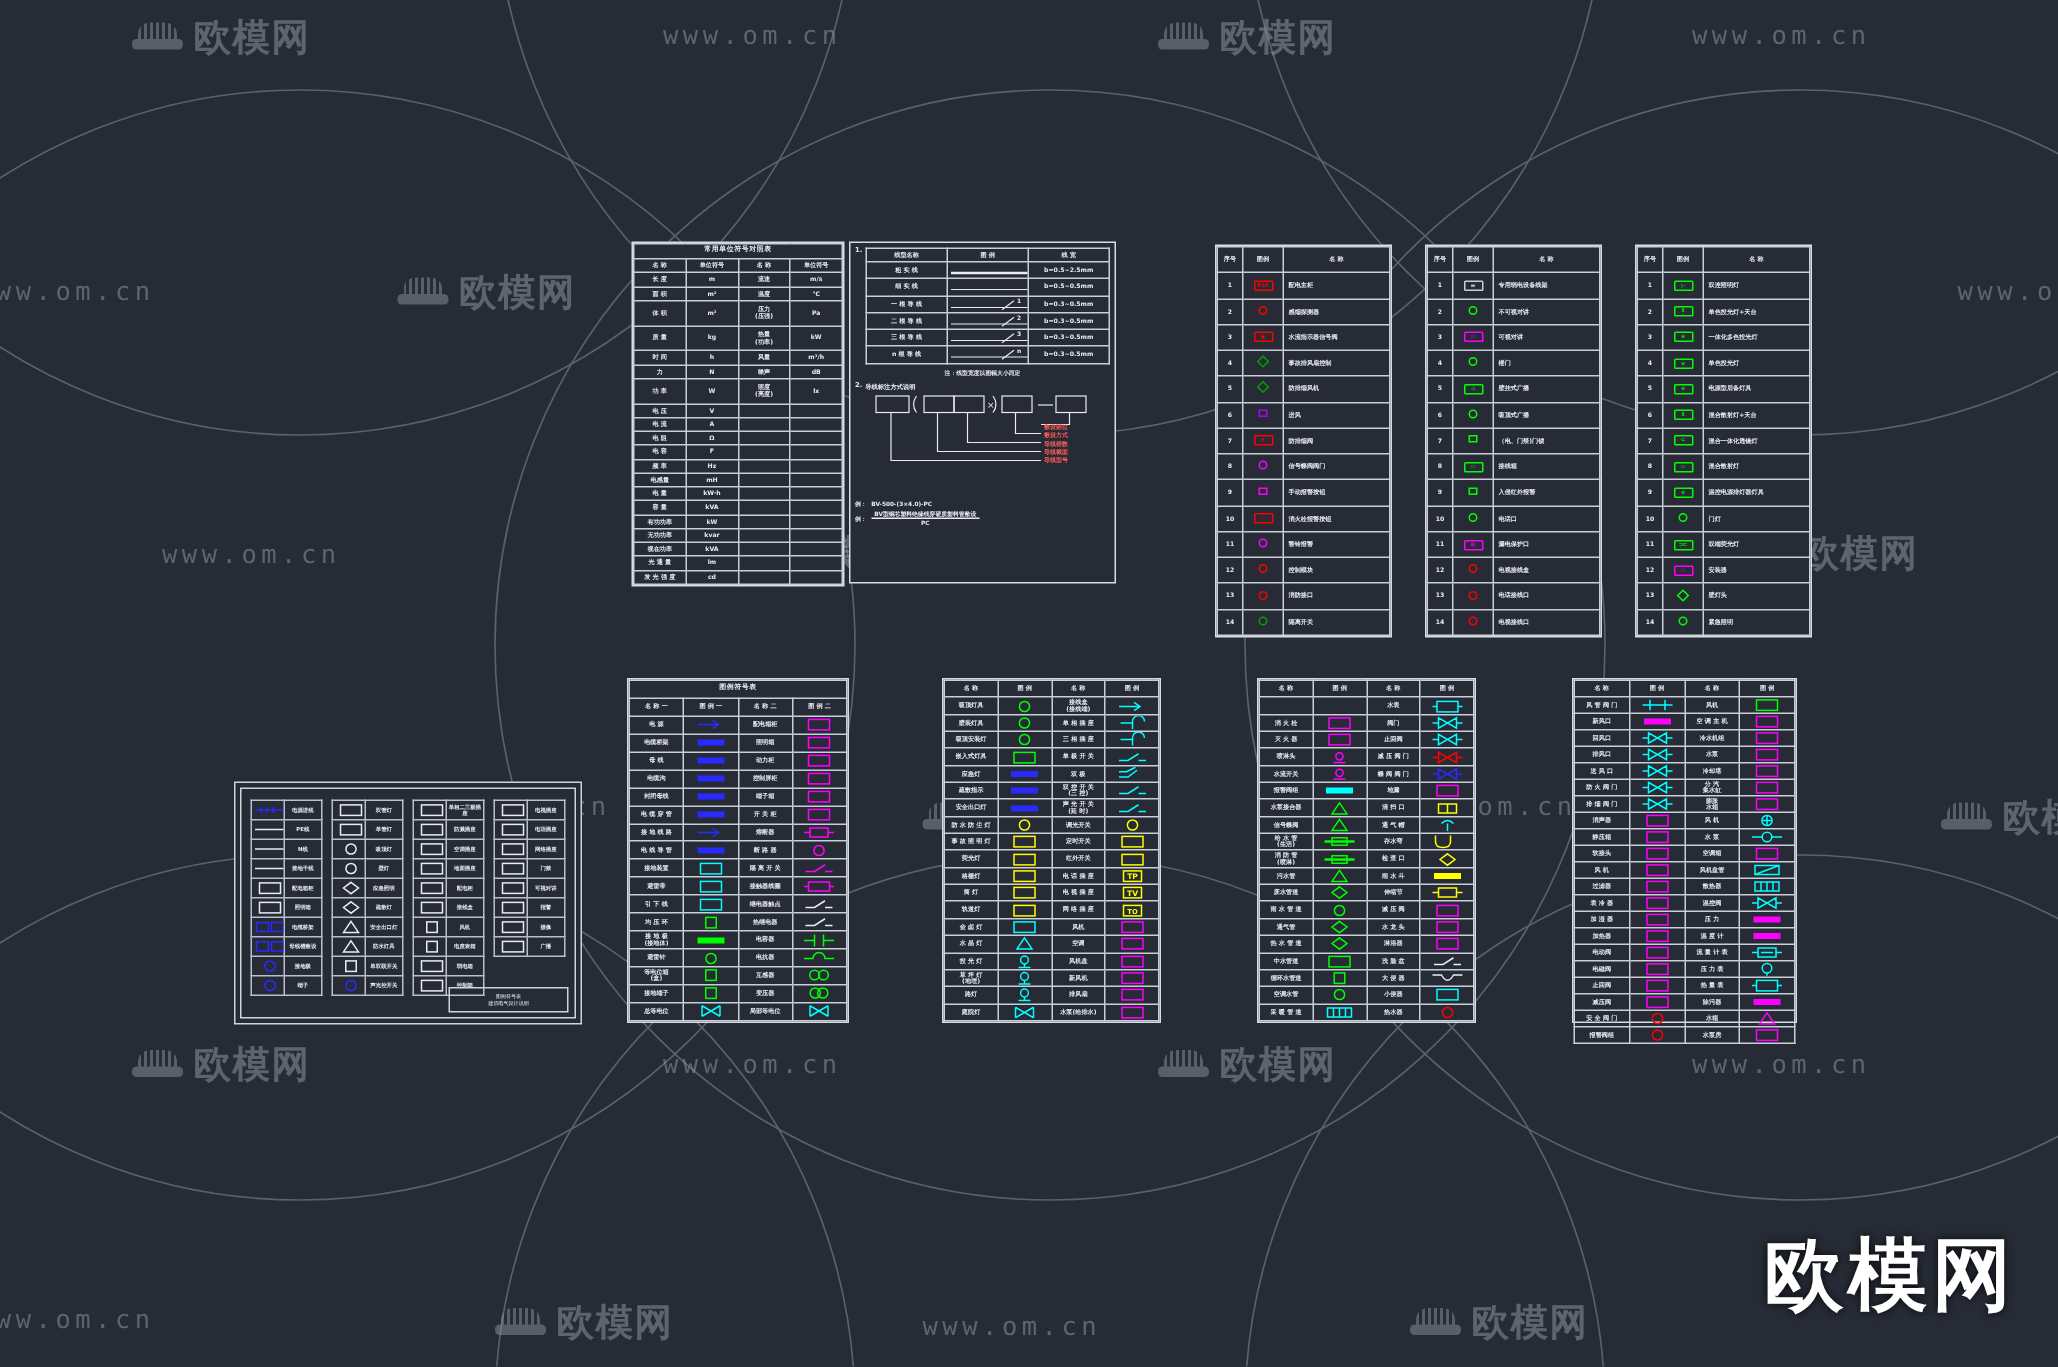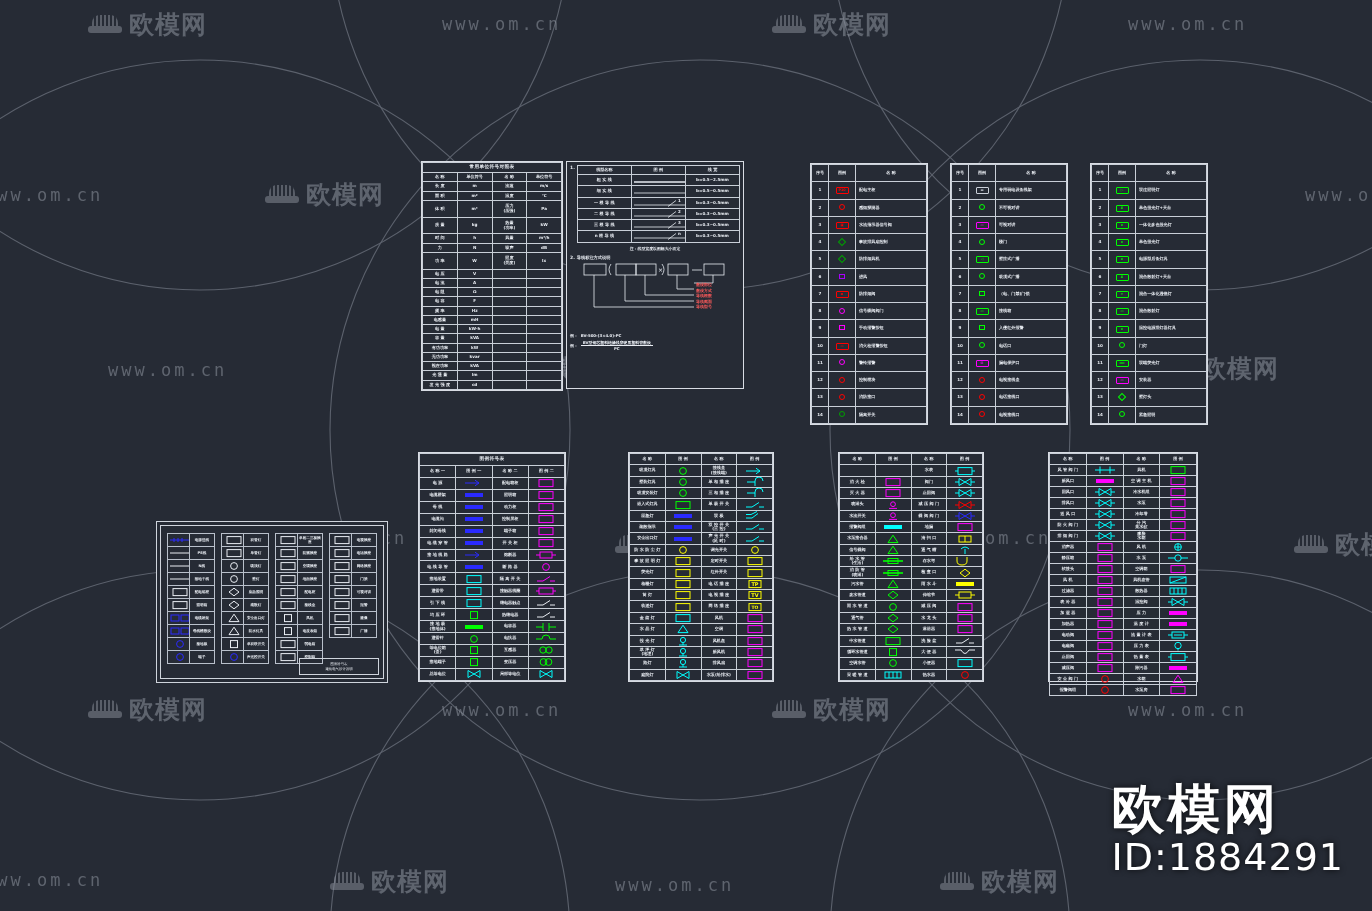--- a/index.html
+++ b/index.html
@@ -148,21 +148,20 @@
       <span class="wm-url">www.om.cn</span>
     </div>
     <div class="wm" style="left: 940px; top: 865px;">
       <span class="sofa"></span>
       <span class="wm-cn">欧模网</span>
     </div>
   </div>
 
 <div id="brand">
   <div class="b1">欧模网</div>
-  <div class="b2">ID:1884291</div>
 </div>
 
 <div class="cad" id="units-table" style="left:421px;top:161px;width:142px;height:230px;">
   <table>
       <tbody id="units-body">
         <tr>
           <td class="ttl" colspan="4">常用单位符号对照表</td>
         </tr>
         <tr>
           <td>名  称</td>

